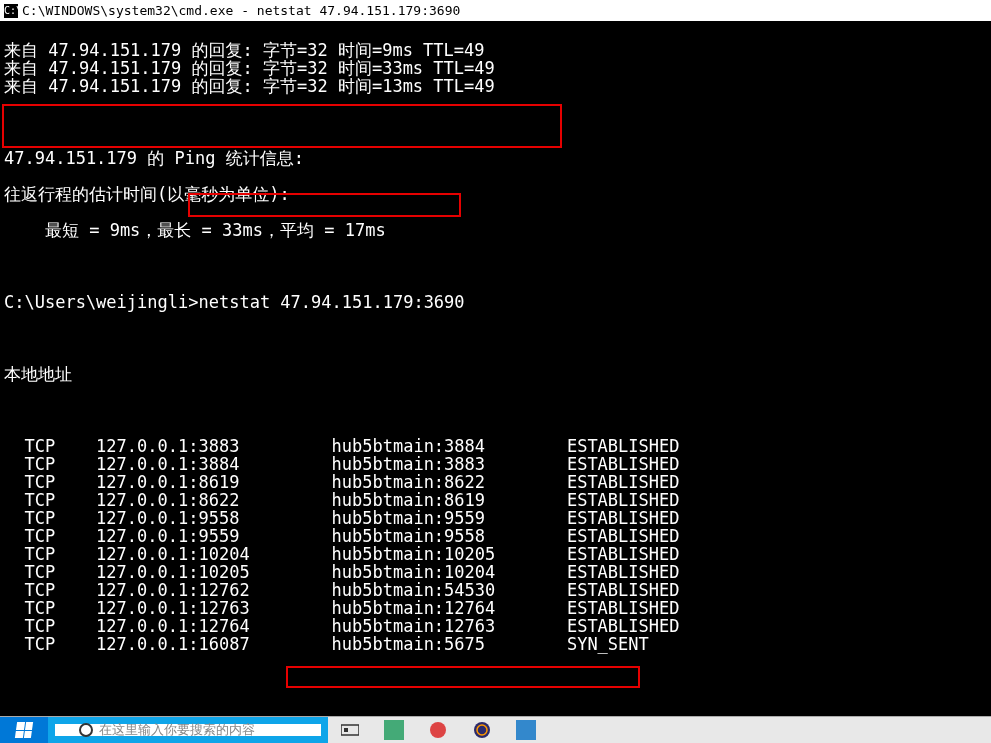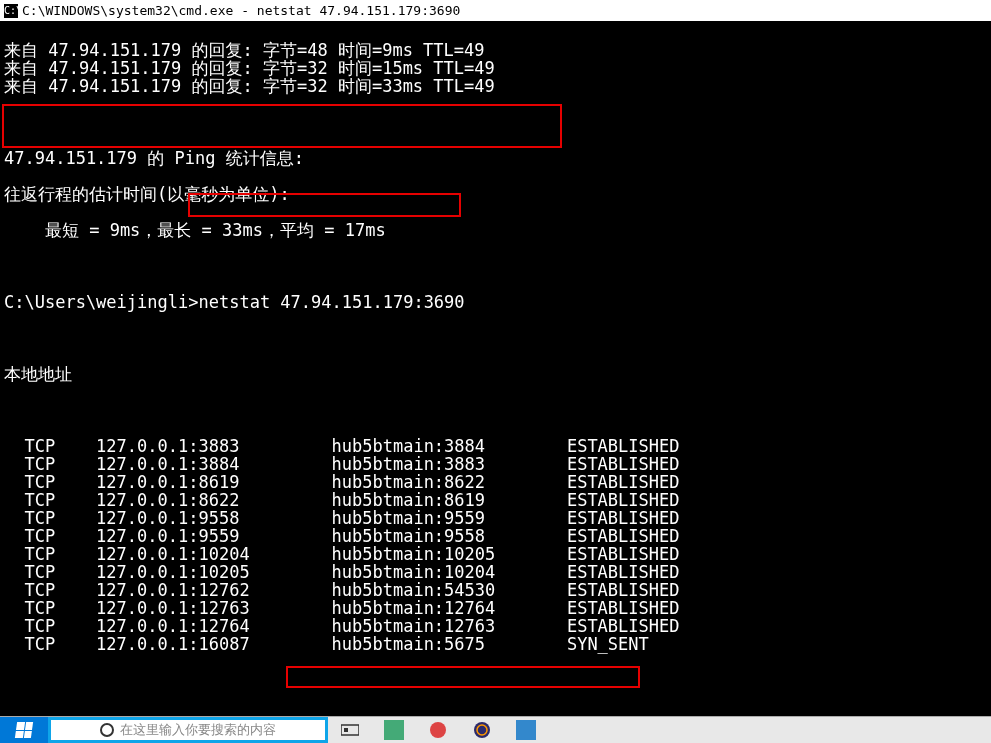--- a/index.html
+++ b/index.html
@@ -59,28 +59,27 @@
   .taskbar .winbtn {
     width: 48px; height: 100%;
     background: #0078d7;
     display: flex; align-items: center; justify-content: center;
     color: #fff;
   }
   .taskbar .search {
     flex: 0 0 280px;
     height: 100%;
     background: #fff;
-    border: 3px solid #0ea5e9;
+    border: 7px solid #0ea5e9;
     display: flex;
     align-items: center;
-    padding: 0 0;
+    padding: 0 24px;
     gap: 6px;
     color: #888;
     font-size: 13px;
-    justify-content: center;
   }
   .circ { width:14px;height:14px;border:2px solid #333;border-radius:50%; }
   .winlogo {
     width: 16px; height: 16px;
     display: grid;
     grid-template-columns: 1fr 1fr;
     grid-template-rows: 1fr 1fr;
     gap: 1px;
     transform: skewX(-8deg);
   }
@@ -98,21 +97,21 @@
 </style>
 </head>
 <body>
 
 <div class="titlebar">
   <span class="icon">C:\</span>
   <span>C:\WINDOWS\system32\cmd.exe - netstat  47.94.151.179:3690</span>
 </div>
 
 <div class="term">
-<div id="ping-lines"><div class="row">来自 47.94.151.179 的回复: 字节=48 时间=9ms TTL=49</div><div class="row">来自 47.94.151.179 的回复: 字节=32 时间=15ms TTL=49</div><div class="row">来自 47.94.151.179 的回复: 字节=32 时间=33ms TTL=49</div></div>
+<div id="ping-lines"><div class="row">来自 47.94.151.179 的回复: 字节=32 时间=9ms TTL=49</div><div class="row">来自 47.94.151.179 的回复: 字节=32 时间=33ms TTL=49</div><div class="row">来自 47.94.151.179 的回复: 字节=32 时间=13ms TTL=49</div></div>
 <div class="row">&nbsp;</div>
 <div class="row">47.94.151.179 的 Ping 统计信息:</div>
 <div class="row">往返行程的估计时间(以毫秒为单位):</div>
 <div class="row">    最短 = 9ms，最长 = 33ms，平均 = 17ms</div>
 <div class="row">&nbsp;</div>
 <div class="row"><span>C:\Users\weijingli&gt;</span><span class="cmdline">netstat 47.94.151.179:3690</span></div>
 <div class="row">&nbsp;</div>
 <div class="row">本地地址</div>
 <div class="row">&nbsp;</div>
 <div id="netstat-rows"><div class="row">  TCP    127.0.0.1:3883         hub5btmain:3884        ESTABLISHED</div><div class="row">  TCP    127.0.0.1:3884         hub5btmain:3883        ESTABLISHED</div><div class="row">  TCP    127.0.0.1:8619         hub5btmain:8622        ESTABLISHED</div><div class="row">  TCP    127.0.0.1:8622         hub5btmain:8619        ESTABLISHED</div><div class="row">  TCP    127.0.0.1:9558         hub5btmain:9559        ESTABLISHED</div><div class="row">  TCP    127.0.0.1:9559         hub5btmain:9558        ESTABLISHED</div><div class="row">  TCP    127.0.0.1:10204        hub5btmain:10205       ESTABLISHED</div><div class="row">  TCP    127.0.0.1:10205        hub5btmain:10204       ESTABLISHED</div><div class="row">  TCP    127.0.0.1:12762        hub5btmain:54530       ESTABLISHED</div><div class="row">  TCP    127.0.0.1:12763        hub5btmain:12764       ESTABLISHED</div><div class="row">  TCP    127.0.0.1:12764        hub5btmain:12763       ESTABLISHED</div><div class="row">  TCP    127.0.0.1:16087        hub5btmain:5675        SYN_SENT</div></div>

